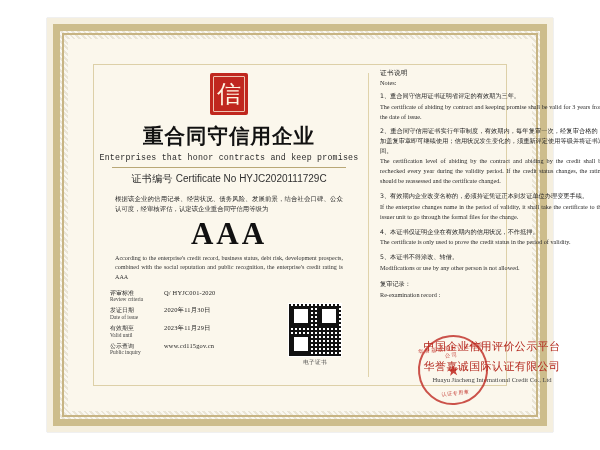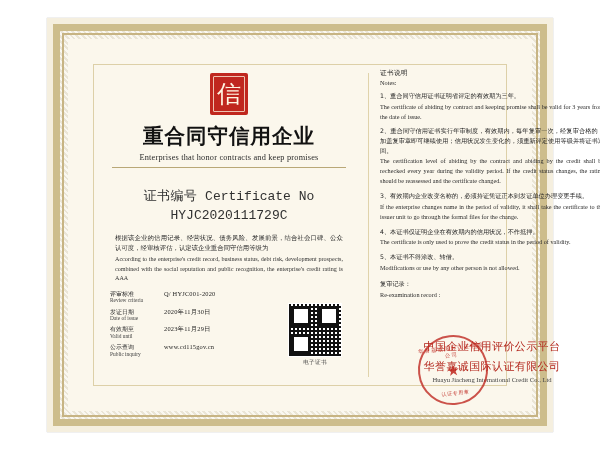--- a/index.html
+++ b/index.html
@@ -114,35 +114,35 @@
     margin-top: 7px;
     font-family: "DejaVu Serif", serif;
     font-weight: bold;
     font-size: 20.5px;
     letter-spacing: 1px;
     color: #121212;
     text-align: center;
   }
   .title-en {
     margin-top: 3px;
-    font-family: Liberation Serif, serif;
+    font-family: Liberation Mono, monospace;
     font-size: 8.3px;
     color: #2b2b2b;
     letter-spacing: 0.2px;
   }
   .rule {
     margin: 5px auto 0;
     width: 234px;
     height: 1px;
     background: #b9a877;
   }
   .cert-no {
-    margin-top: 20px;
-    font-family: Liberation Mono, monospace;
-    font-size: 13px;
+    margin-top: 4px;
+    font-family: Liberation Sans, sans-serif;
+    font-size: 10px;
     color: #303030;
     line-height: 1.45;
   }
   .cert-no .lbl-cn { letter-spacing: 0.4px; }
   .company {
     margin-top: 7px;
     font-family: "DejaVu Serif", serif;
     font-weight: bold;
     font-size: 13.2px;
     color: #9e1f16;
@@ -394,20 +394,21 @@
         <div class="rule"></div>
 
         <div class="cert-no">
           <span class="lbl-cn">证书编号</span>
           <span>Certificate No</span>
           <span>HYJC2020111729C</span>
         </div>
 
 
         <div class="desc-cn">根据该企业的信用记录、经营状况、债务风险、发展前景，结合社会口碑、公众认可度，经审核评估，认定该企业重合同守信用等级为</div>
+        <div class="grade">AAA</div>
         <div class="desc-en">According to the enterprise's credit record, business status, debt risk, development prospects, combined with the social reputation and public recognition, the enterprise's credit rating is AAA</div>
 
         <div class="meta">
           <div class="meta-row">
             <div class="meta-lbl">
               <span>评审标准</span>
               <span class="en">Review criteria</span>
             </div>
             <div class="meta-val">Q/ HYJC001-2020</div>
           </div>

